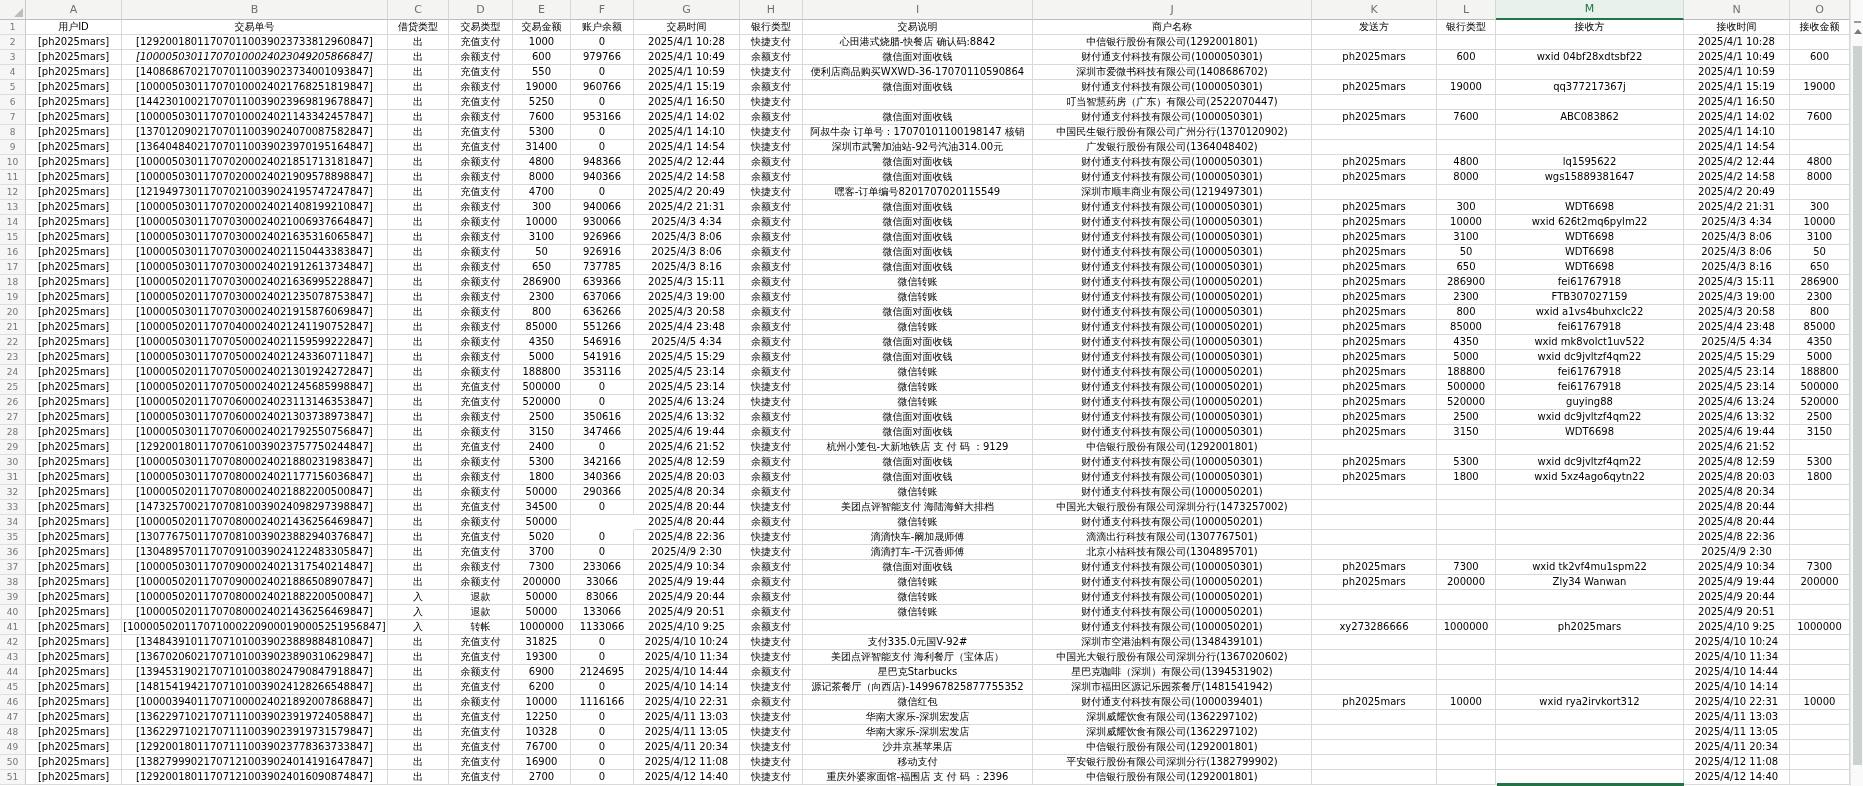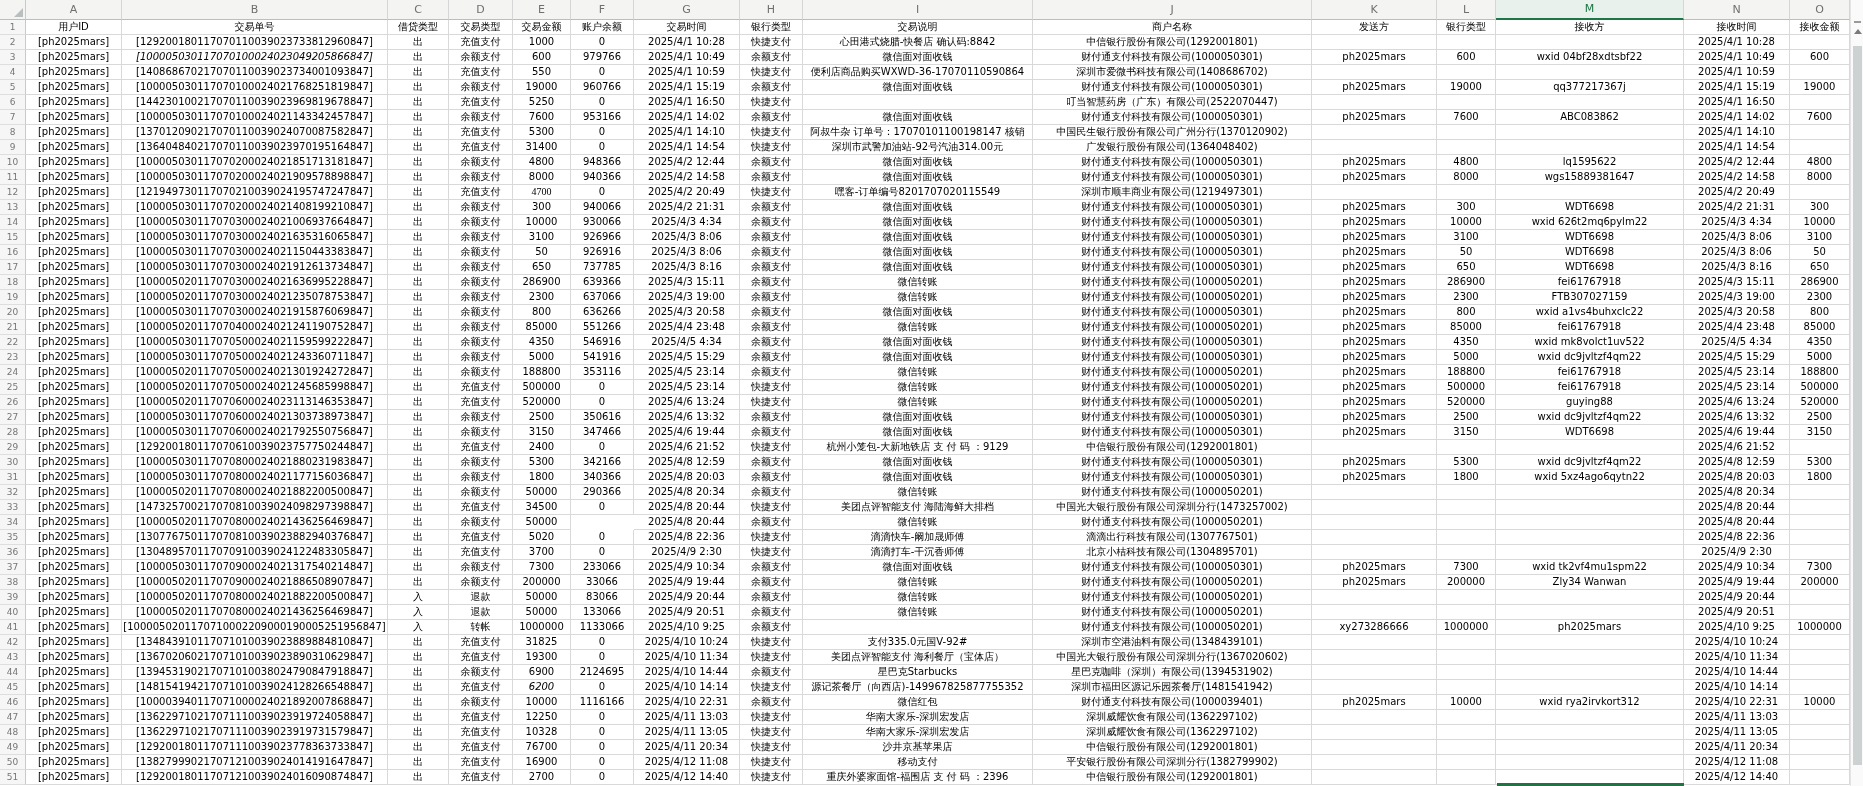--- a/index.html
+++ b/index.html
@@ -260,21 +260,21 @@
         <div class="c" style="width: 188px;">wgs15889381647</div>
         <div class="c" style="width: 106px;">2025/4/2 14:58</div>
         <div class="c" style="width: 60px;">8000</div>
       </div>
       <div class="r">
         <div class="gut">12</div>
         <div class="c" style="width: 96px;">[ph2025mars]</div>
         <div class="c" style="width: 266px;">[121949730117070210039024195747247847]</div>
         <div class="c" style="width: 61px;">出</div>
         <div class="c" style="width: 64px;">充值支付</div>
-        <div class="c" style="width: 58px; font-family: Liberation Serif, serif;">4700</div>
+        <div class="c" style="width: 58px;">4700</div>
         <div class="c" style="width: 63px;">0</div>
         <div class="c" style="width: 106px;">2025/4/2 20:49</div>
         <div class="c" style="width: 63px;">快捷支付</div>
         <div class="c" style="width: 230px;">嘿客-订单编号8201707020115549</div>
         <div class="c" style="width: 279px;">深圳市顺丰商业有限公司(1219497301)</div>
         <div class="c" style="width: 125px;"></div>
         <div class="c" style="width: 59px;"></div>
         <div class="c" style="width: 188px;"></div>
         <div class="c" style="width: 106px;">2025/4/2 20:49</div>
         <div class="c" style="width: 60px;"></div>
@@ -854,21 +854,21 @@
         <div class="c" style="width: 188px;"></div>
         <div class="c" style="width: 106px;">2025/4/10 14:44</div>
         <div class="c" style="width: 60px;"></div>
       </div>
       <div class="r">
         <div class="gut">45</div>
         <div class="c" style="width: 96px;">[ph2025mars]</div>
         <div class="c" style="width: 266px;">[148154194217071010039024128266548847]</div>
         <div class="c" style="width: 61px;">出</div>
         <div class="c" style="width: 64px;">充值支付</div>
-        <div class="c" style="width: 58px; font-style: italic;">6200</div>
+        <div class="c" style="width: 58px;">6200</div>
         <div class="c" style="width: 63px;">0</div>
         <div class="c" style="width: 106px;">2025/4/10 14:14</div>
         <div class="c" style="width: 63px;">快捷支付</div>
         <div class="c" style="width: 230px;">源记茶餐厅（向西店)-149967825877755352</div>
         <div class="c" style="width: 279px;">深圳市福田区源记乐园茶餐厅(1481541942)</div>
         <div class="c" style="width: 125px;"></div>
         <div class="c" style="width: 59px;"></div>
         <div class="c" style="width: 188px;"></div>
         <div class="c" style="width: 106px;">2025/4/10 14:14</div>
         <div class="c" style="width: 60px;"></div>

